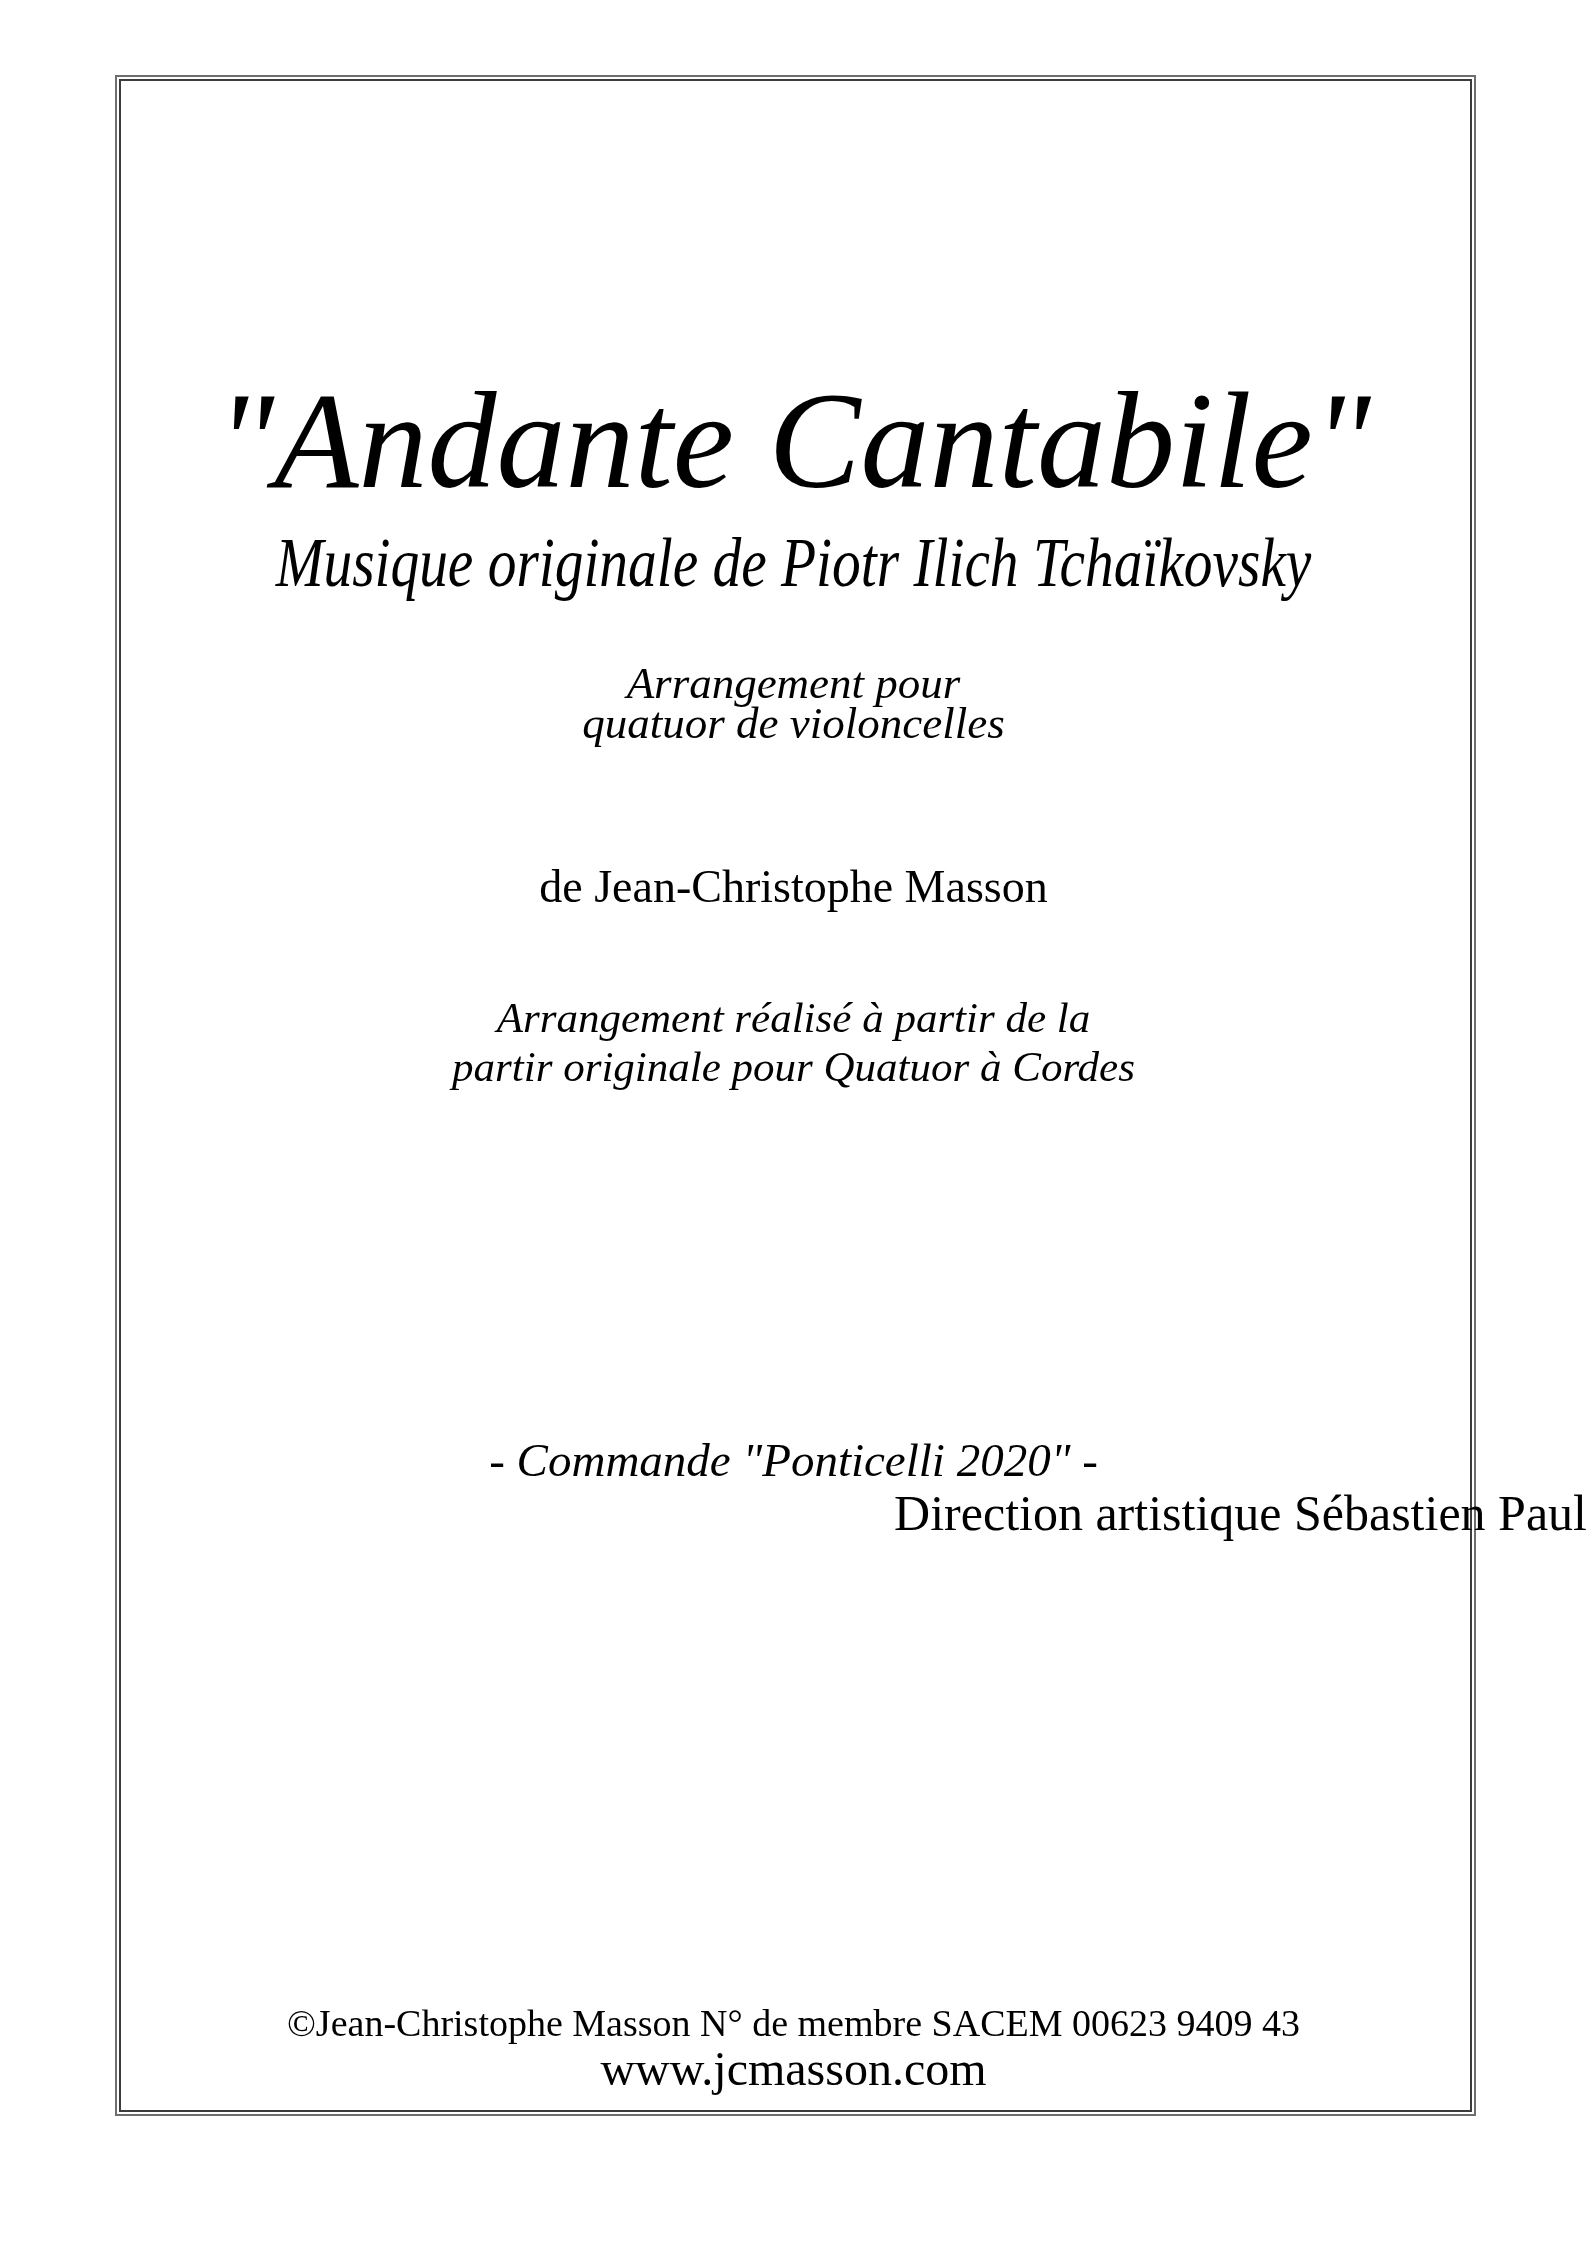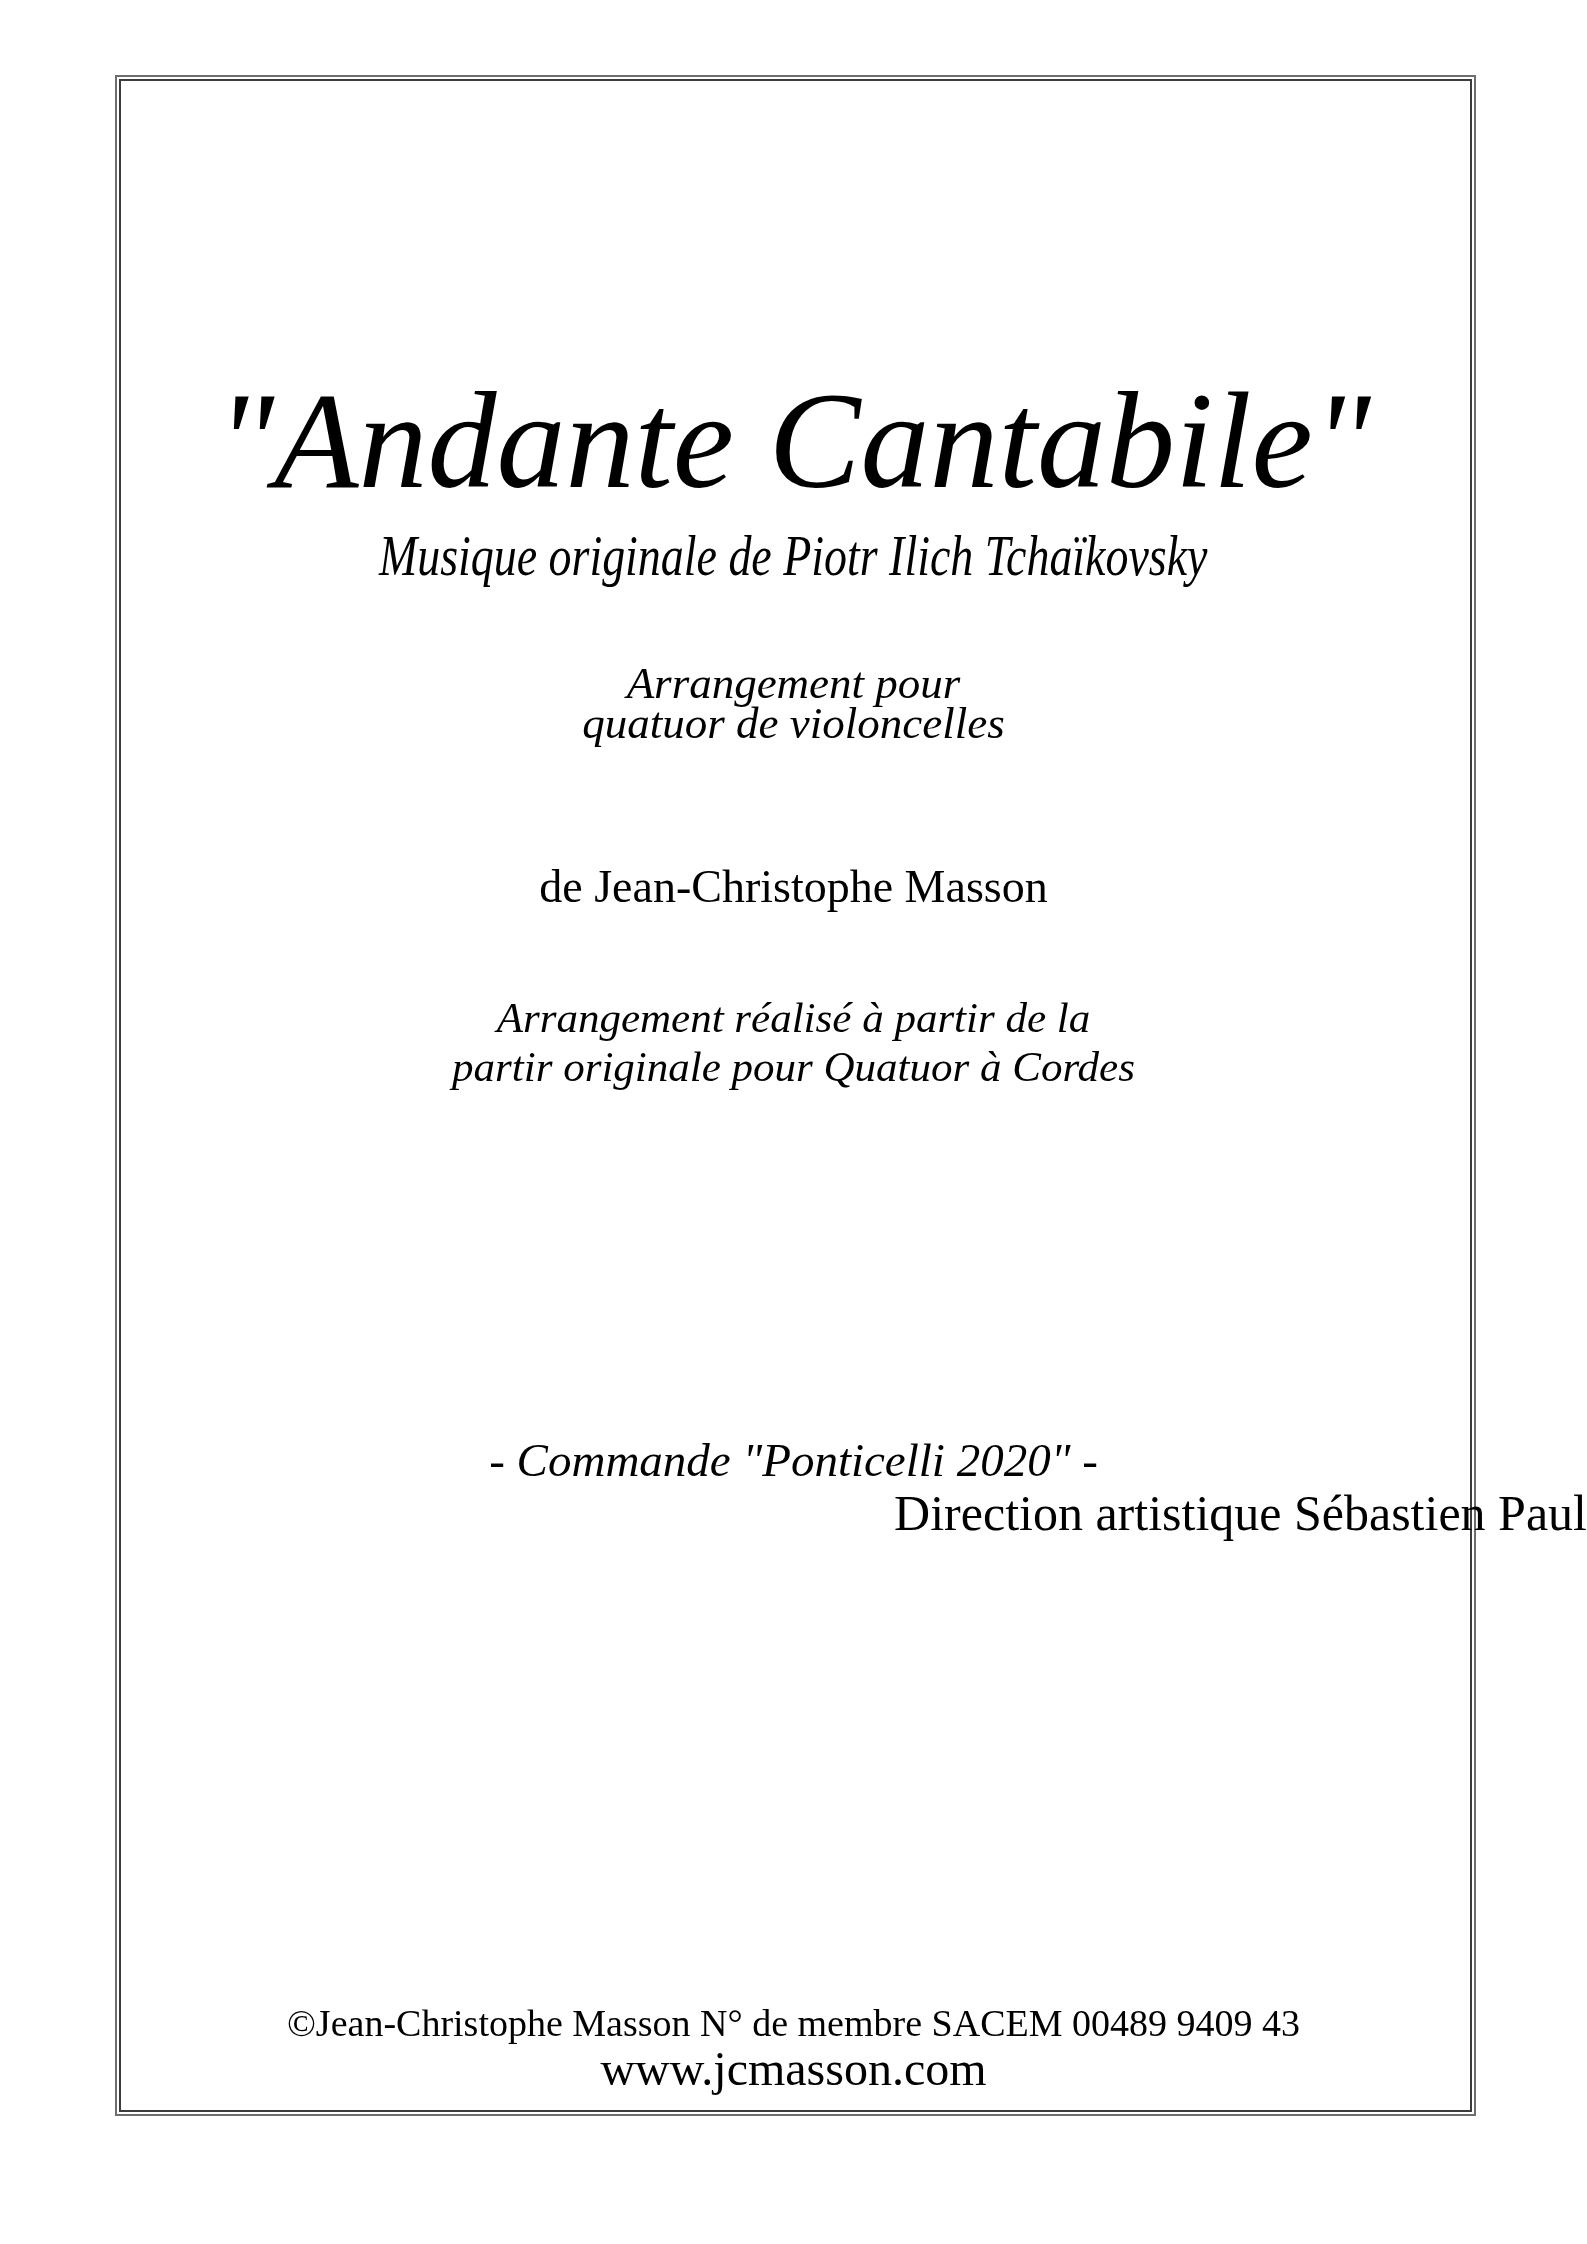--- a/index.html
+++ b/index.html
@@ -43,21 +43,21 @@
     line-height: 1;
   }
   .italic { font-style: italic; }
 
   #title {
     top: 372px;
     font-size: 138px;
   }
   #subtitle {
     top: 528px;
-    font-size: 56px;
+    font-size: 70px;
     text-decoration: underline;
   }
   #subtitle .squeeze {
     display: inline-block;
     transform: scaleX(0.82);
     transform-origin: 50% 50%;
   }
   #arrangement-note {
     top: 663px;
     font-size: 45px;
@@ -115,17 +115,17 @@
 
   <div id="arrangement-source" class="line italic">
     <div>Arrangement réalisé à partir de la</div>
     <div>partir originale pour Quatuor à Cordes</div>
   </div>
 
   <div id="commission" class="line italic">- Commande "Ponticelli 2020" -</div>
 
   <div id="artistic-direction" class="line">Direction artistique Sébastien Paul</div>
 
-  <div id="copyright" class="line">©Jean-Christophe Masson N° de membre SACEM 00489 9409 43</div>
+  <div id="copyright" class="line">©Jean-Christophe Masson N° de membre SACEM 00623 9409 43</div>
 
   <div id="website" class="line">www.jcmasson.com</div>
 
 </div>
 
 </body></html>

